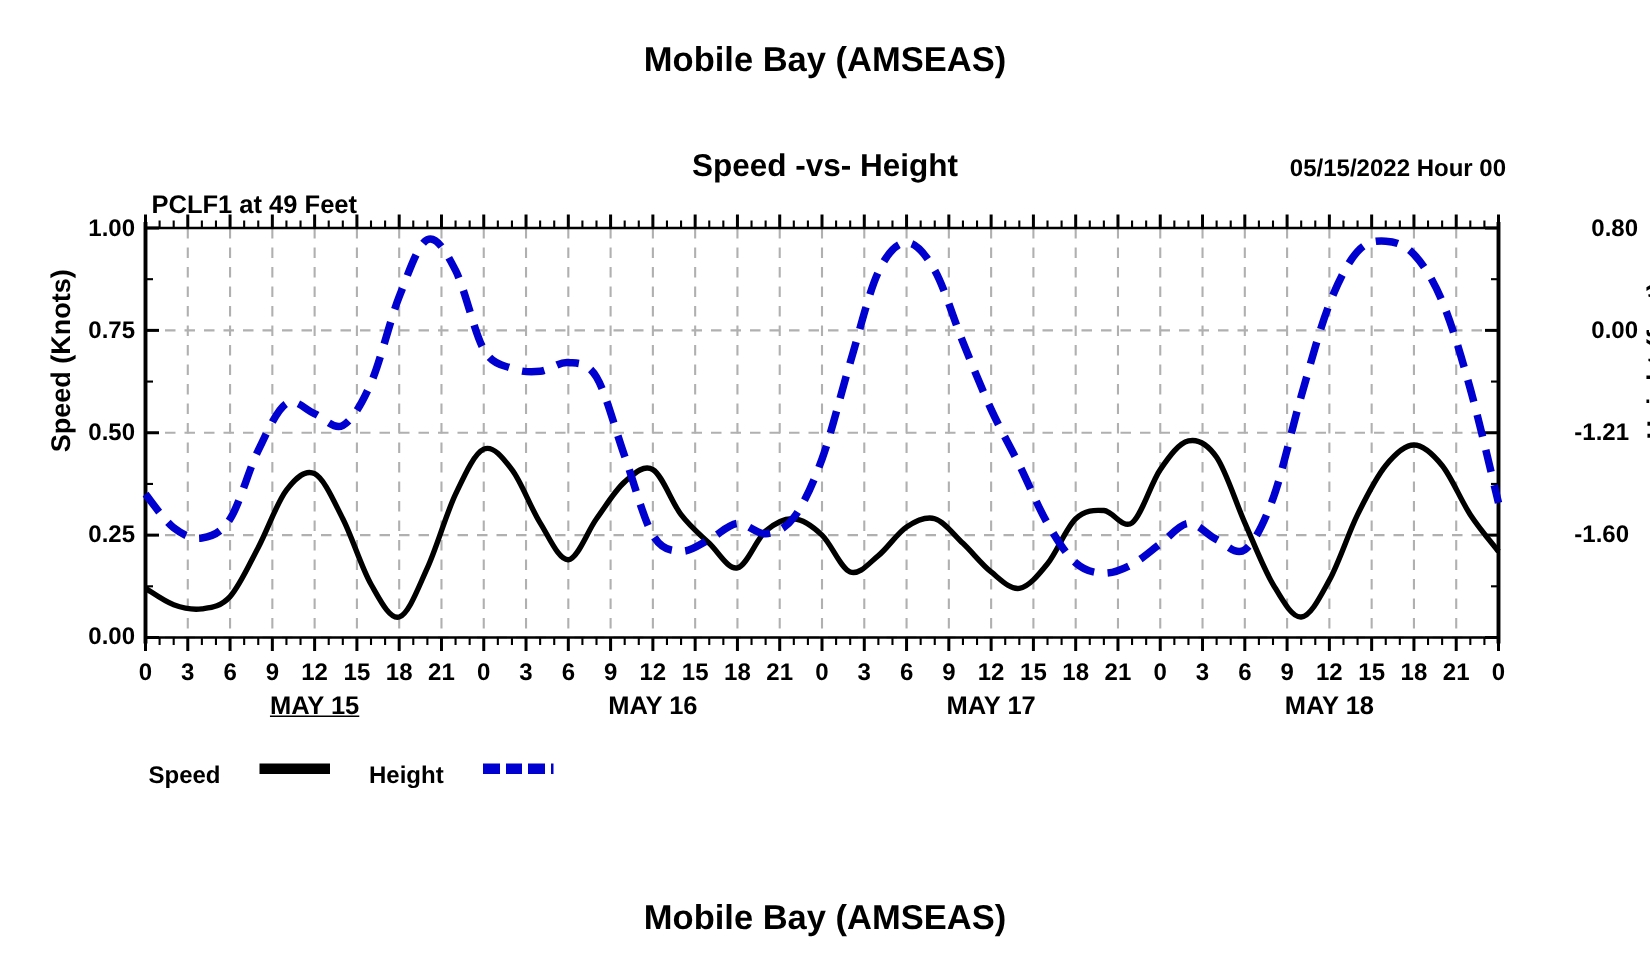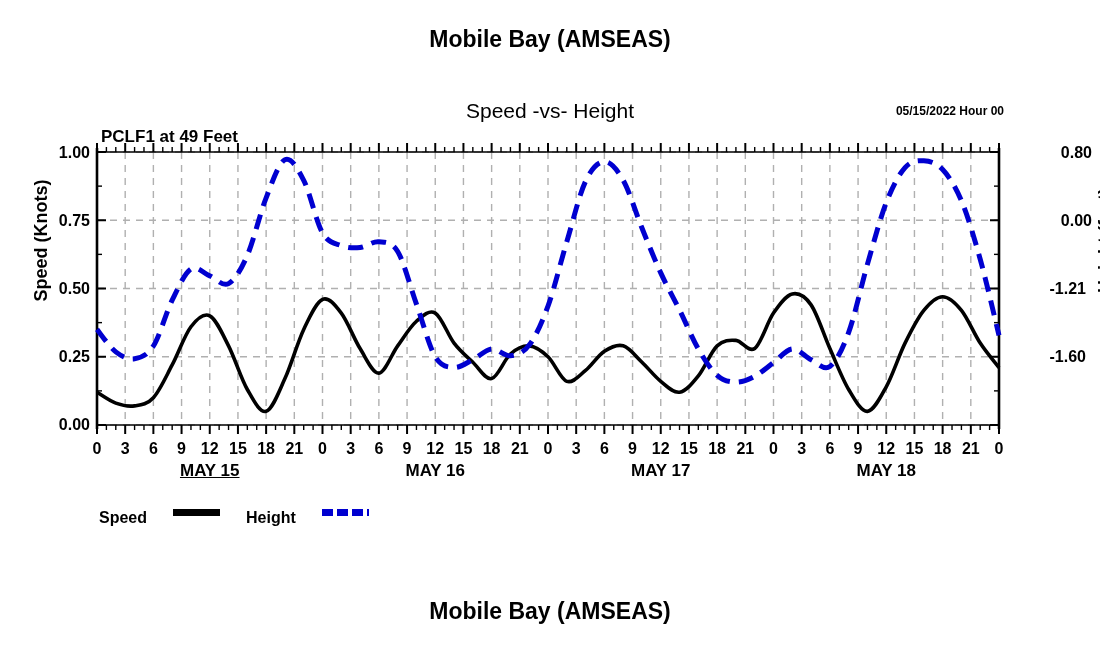--- a/index.html
+++ b/index.html
@@ -45,26 +45,26 @@
     font-weight: bold;
     line-height: 25px;
     white-space: pre;
   }
   .hdr-center {
     position: absolute;
     left: 0; top: 99px;
     width: 1100px;
     text-align: center;
     font-size: 21px;
-    font-weight: normal;
+    font-weight: bold;
   }
   .hdr-right {
     position: absolute;
     right: 96px; top: 104px;
-    font-size: 12px;
+    font-size: 16px;
     font-weight: bold;
     white-space: pre;
   }
   .ylabel-left {
     position: absolute;
     left: -59px;
     top: 230px;
     width: 200px;
     text-align: center;
     font-size: 18px;

